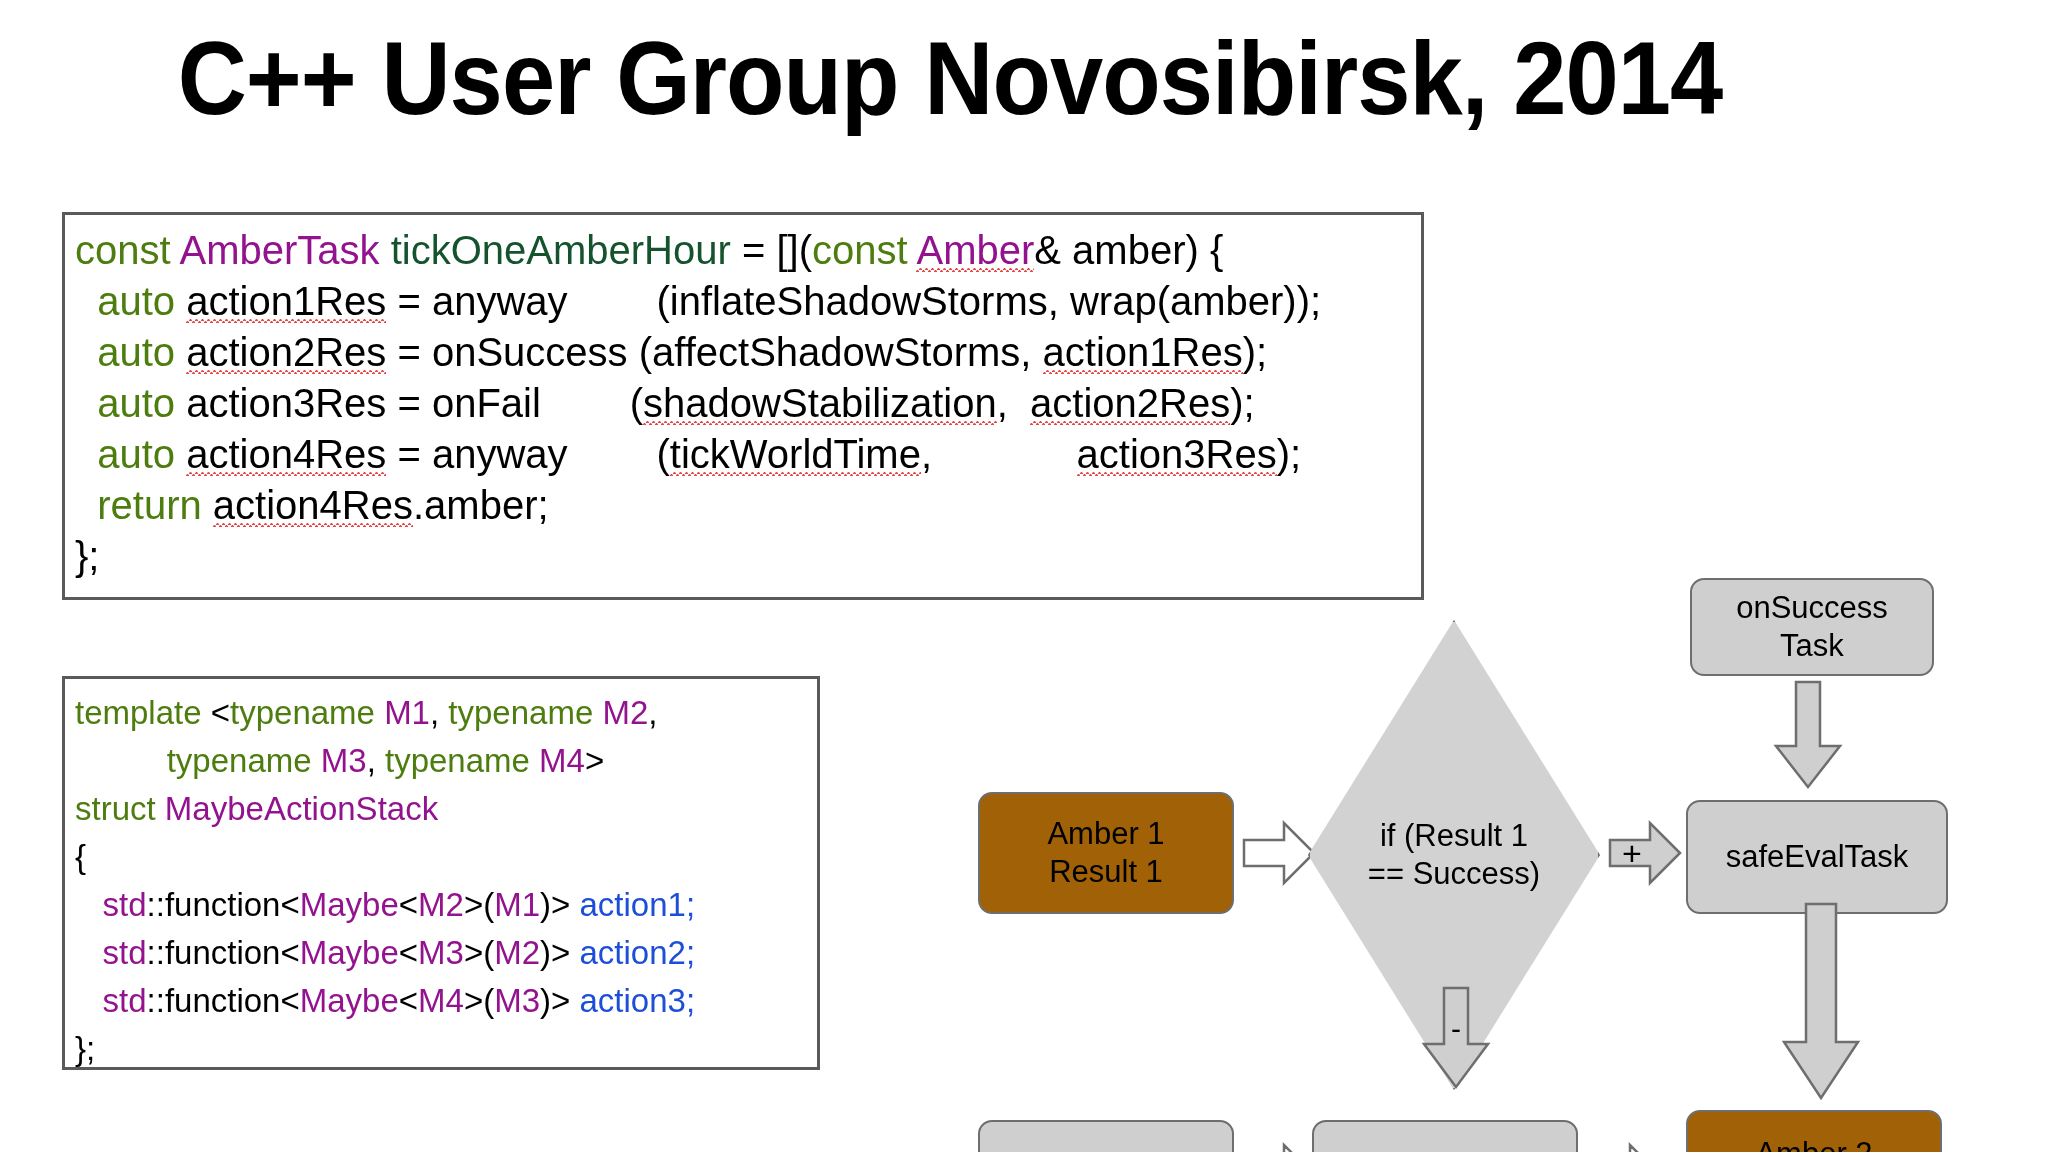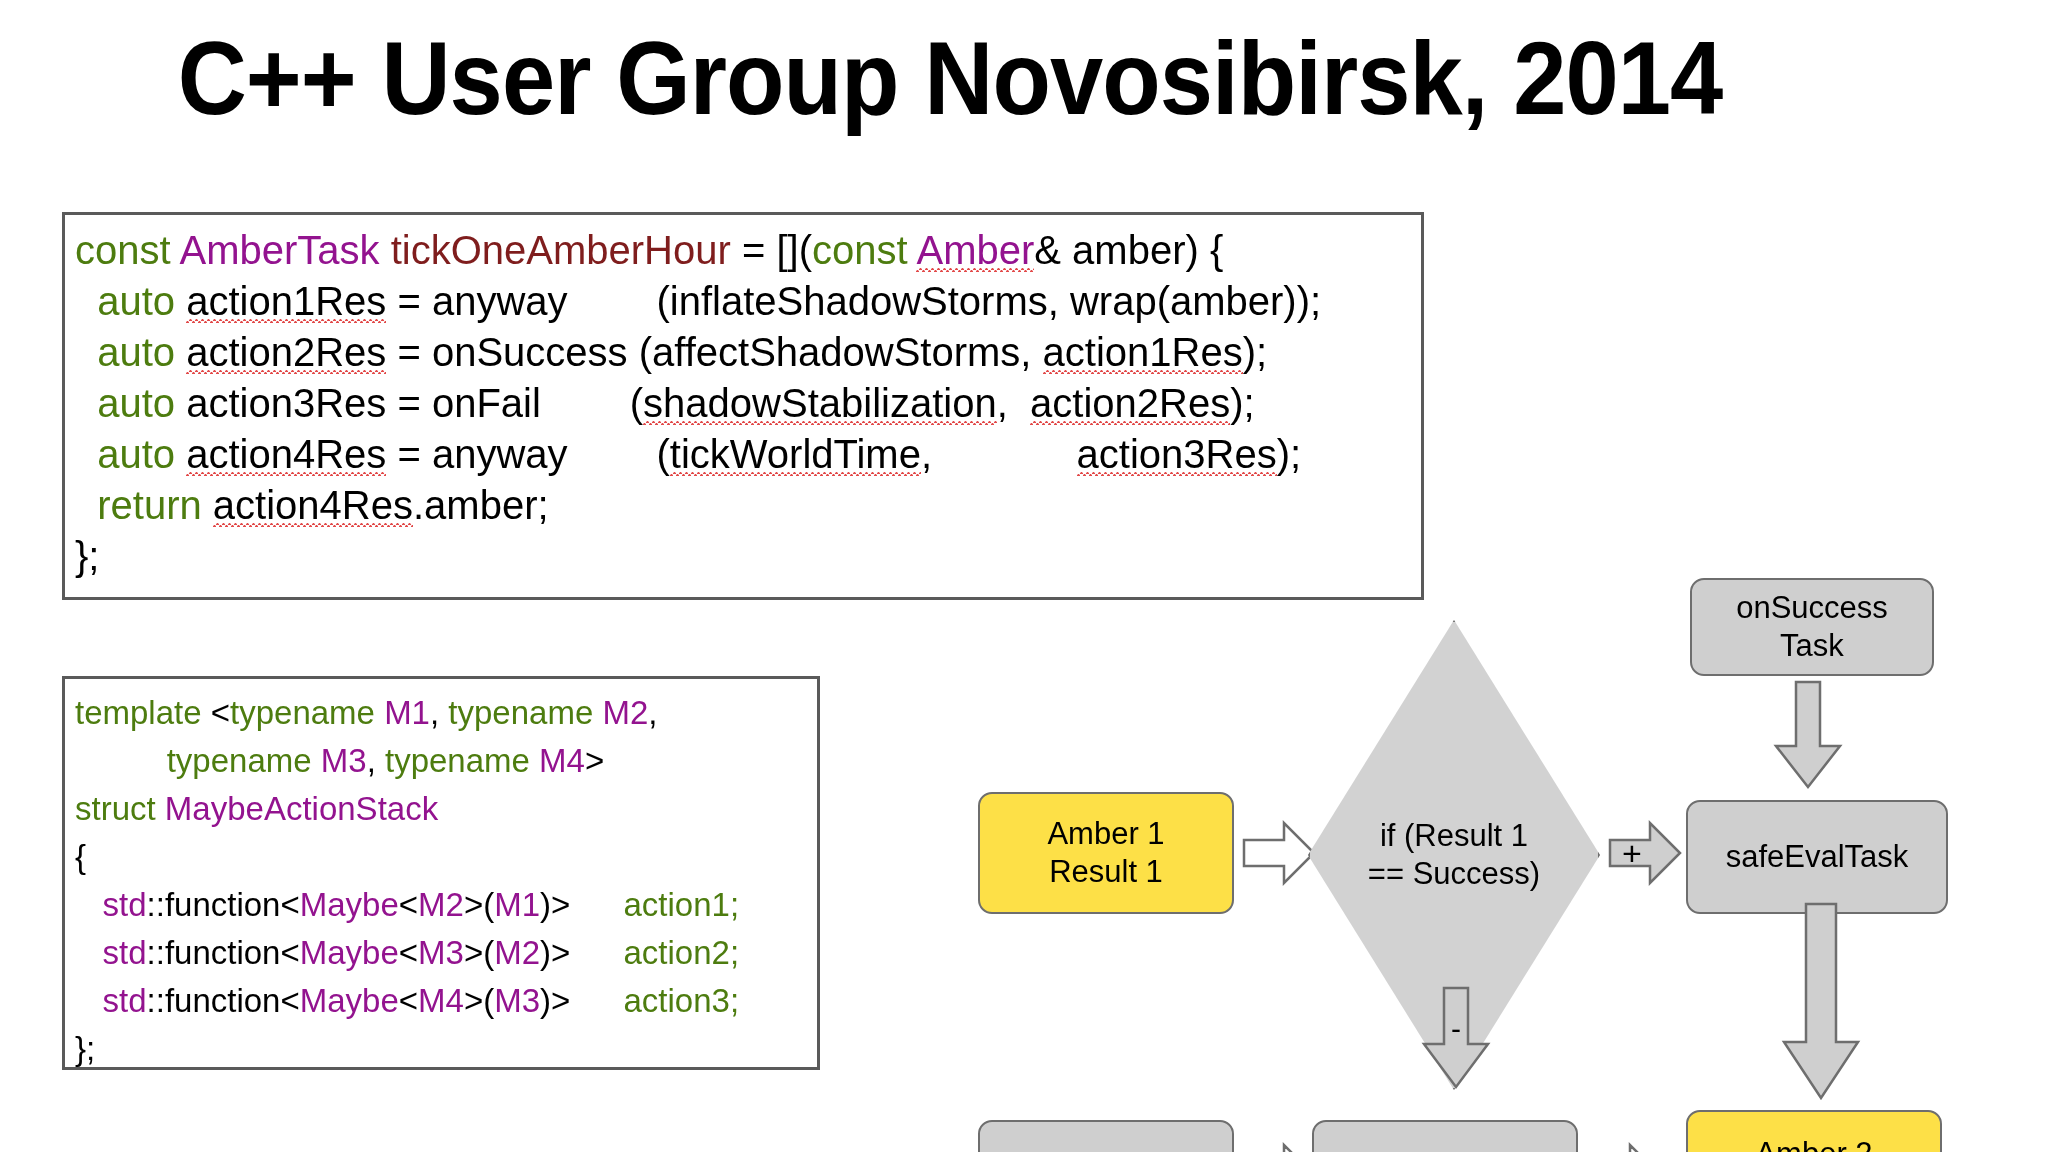--- a/index.html
+++ b/index.html
@@ -49,24 +49,24 @@
     width:758px; height:394px;
     font-size:33px;
     line-height:48px;
     padding:10px 0 0 10px;
   }
   .ln{display:block;}
 
   
   .kw   {color:#4d7c0f;}   
   .type {color:#93138f;}   
-  .fn   {color:#7f1d1d;}   
+  .fn   {color:#14532d;}   
   .bold {font-weight:400;color:#000000;}
   .plain{color:#000000;}
-  .member{color:#4d7c0f;margin-left:44px;}  
+  .member{color:#1d4ed8;}  
 
   
   .sq{
     position:relative;
     padding-bottom:1px;
     background-image:
       radial-gradient(circle at 1.5px 3.2px, #e24a4a 1.1px, transparent 1.3px),
       radial-gradient(circle at 4.5px 1.2px, #e24a4a 1.1px, transparent 1.3px);
     background-size:6px 5px;
     background-repeat:repeat-x;
@@ -87,21 +87,21 @@
     background:#cfcfcf;
     color:#000000;
     font-size:31px;
     line-height:38px;
     text-align:center;
     display:flex;
     align-items:center;
     justify-content:center;
     white-space:pre-line;
   }
-  .node.dark{background:#fde047;}
+  .node.dark{background:#a16207;}
 
   .diamond{
     position:absolute;
     color:#000;
     font-size:31px;
     line-height:38px;
     text-align:center;
     white-space:pre-line;
     display:flex;
     align-items:center;

